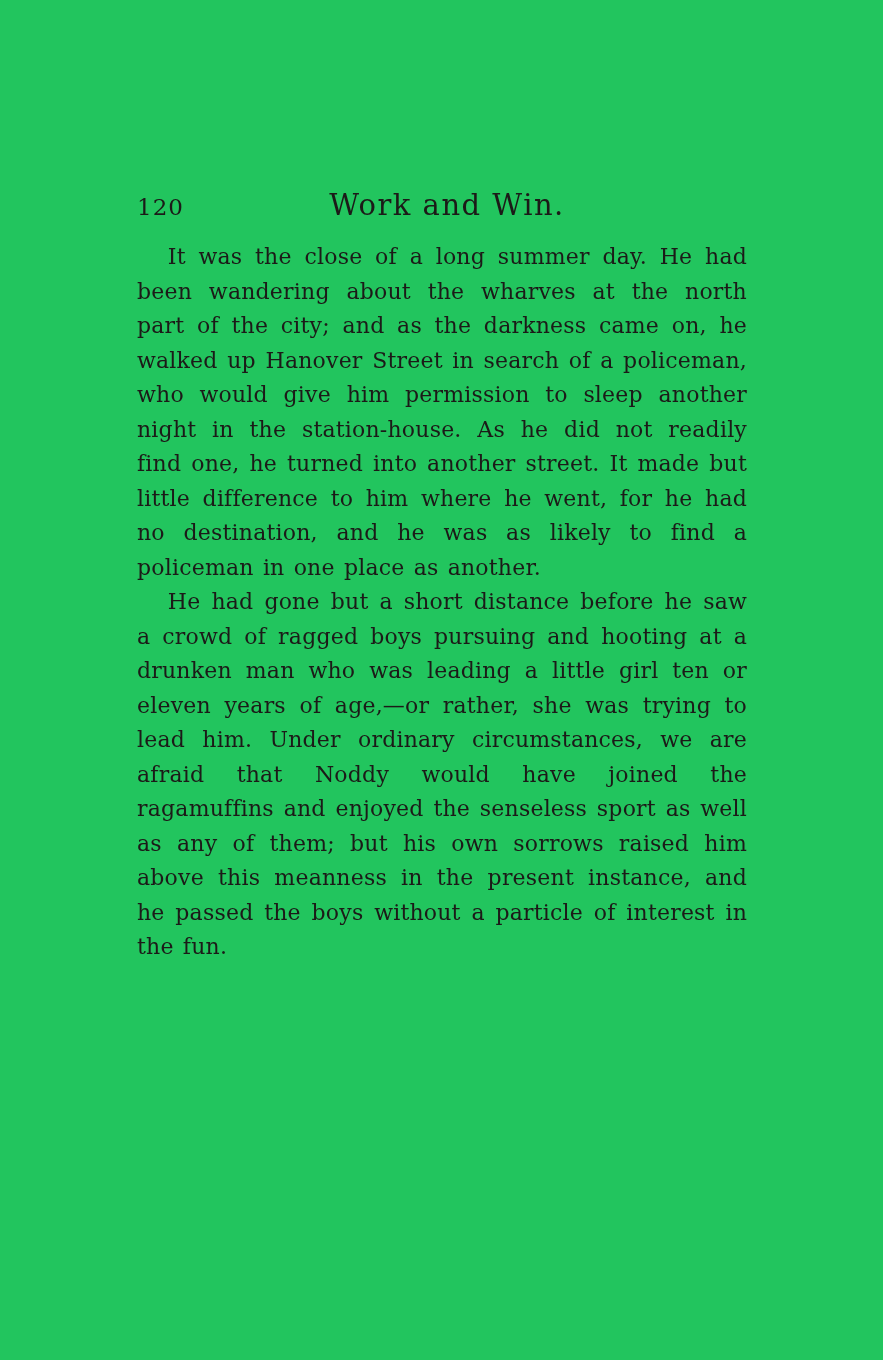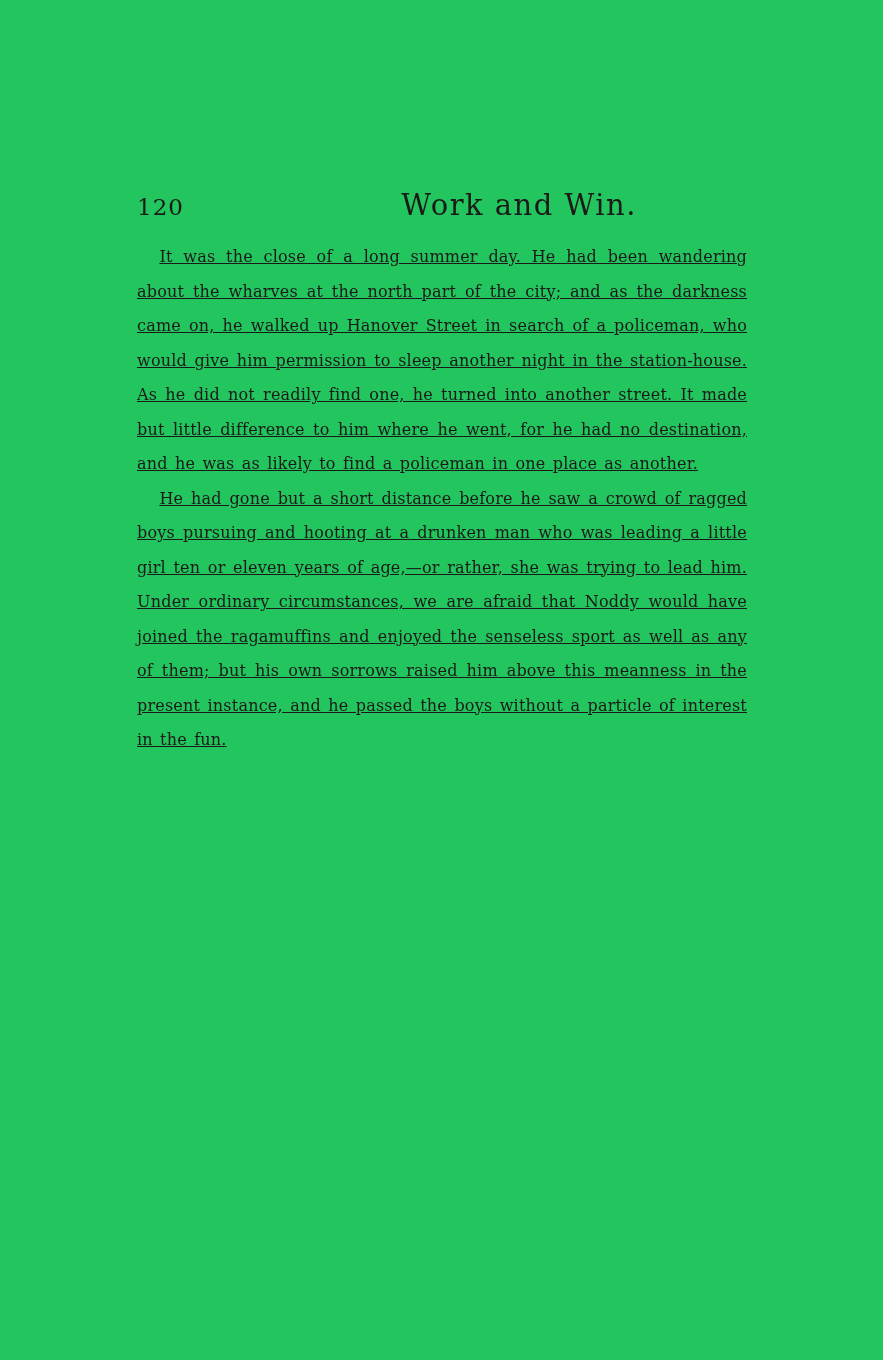--- a/index.html
+++ b/index.html
@@ -28,35 +28,34 @@
     margin-bottom: 18px;
   }
   .page-number {
     font-size: 23px;
     letter-spacing: 1px;
     width: 120px;
     flex: 0 0 auto;
   }
   .head-title {
     flex: 1 1 auto;
-    text-align: right;
+    text-align: center;
     font-size: 29px;
     letter-spacing: 1.5px;
     padding-right: 110px; 
     white-space: nowrap;
   }
   .body-text p {
     margin: 0;
-    font-size: 16px;
+    font-size: 22px;
     line-height: 34.5px;
     text-align: justify;
     text-indent: 1.4em;
     word-spacing: 2px;
     letter-spacing: 0.2px;
-    text-decoration: underline;
   }
   .body-text p + p {
     margin-top: 0px;
   }
 </style>
 </head>
 <body>
 
 <div class="scan-page">
   <div class="text-block">

